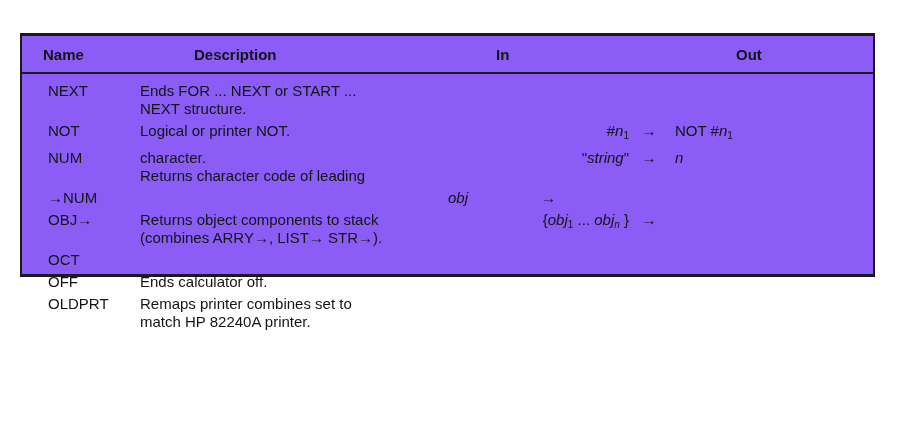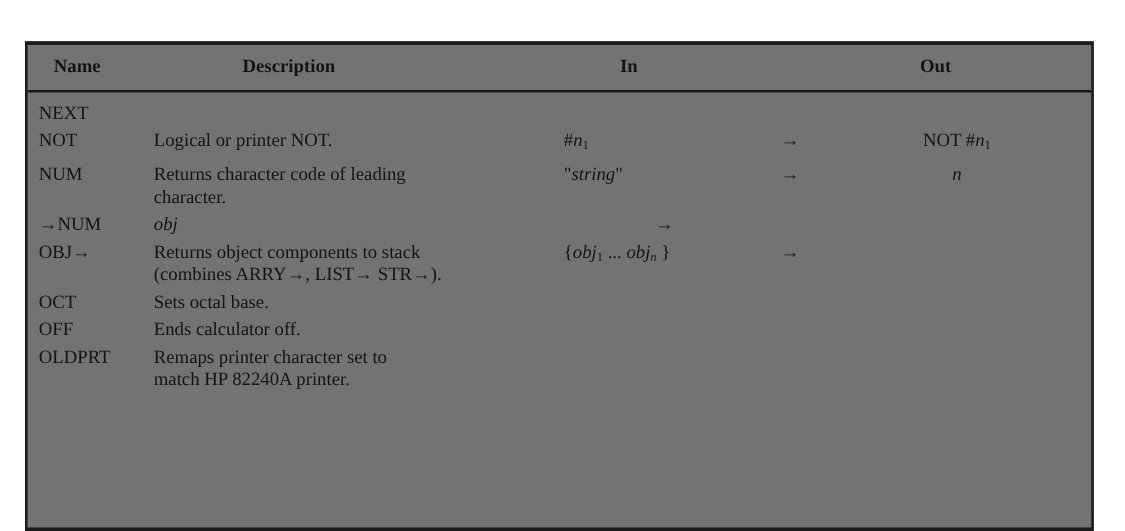--- a/index.html
+++ b/index.html
@@ -18,27 +18,26 @@
     width: 900px;
     height: 425px;
     background: #ffffff;
     overflow: hidden;
   }
   .ref-table {
     position: absolute;
     left: 20px;
     top: 33px;
     width: 855px;
-    height: 392px;
+    height: 244px;
     box-sizing: border-box;
     border: 2px solid #1a1a1a;
     border-top-width: 3px;
     border-bottom-width: 3px;
-    background: #737373;
-    font-family: Liberation Serif, serif;
+    background: #8b5cf6;
   }
   .thead {
     position: relative;
     height: 36px;
     border-bottom: 2px solid #1a1a1a;
   }
   .h {
     position: absolute;
     top: 50%;
     transform: translateY(-50%);
@@ -49,42 +48,43 @@
   .h-name { left: 21px; }
   .h-desc { left: 172px; }
   .h-in   { left: 474px; }
   .h-out  { left: 714px; }
   .tbody {
     padding-top: 8px;
     font-size: 15px;
     line-height: 18px;
     overflow: hidden;
     height: 251px;
+    padding-left: 17px;
   }
   .row {
     display: grid;
     grid-template-columns: 101px 328px 161px 40px auto;
     margin-bottom: 4px;
   }
   .c-name {
     padding-left: 9px;
     white-space: nowrap;
   }
   .c-desc { white-space: nowrap; }
   .c-in {
+    text-align: right;
     white-space: nowrap;
   }
   .c-arrow {
     text-align: center;
     white-space: nowrap;
   }
   .c-out {
     padding-left: 6px;
     white-space: nowrap;
-    text-align: center;
   }
   .it { font-style: italic; }
   .sb {
     font-size: 10px;
     vertical-align: -2.5px;
   }
 </style>
 </head>
 <body>
 
@@ -92,38 +92,42 @@
   <div class="ref-table">
     <div class="thead">
       <span class="h h-name">Name</span>
       <span class="h h-desc">Description</span>
       <span class="h h-in">In</span>
       <span class="h h-out">Out</span>
     </div>
     <div class="tbody" id="tbody">
         <div class="row">
           <div class="c-name">NEXT</div>
+          <div class="c-desc">
+            <div>Ends FOR ... NEXT or START ...</div>
+            <div>NEXT structure.</div>
+          </div>
           <div class="c-in"></div>
           <div class="c-arrow"></div>
           <div class="c-out"></div>
         </div>
         <div class="row">
           <div class="c-name">NOT</div>
           <div class="c-desc">
             <div>Logical or printer NOT.</div>
           </div>
           <div class="c-in"><span>#</span><span class="it">n</span><span class="sb">1</span></div>
           <div class="c-arrow">→</div>
           <div class="c-out"><span>NOT #</span><span class="it">n</span><span class="sb">1</span></div>
         </div>
         <div class="row">
           <div class="c-name">NUM</div>
           <div class="c-desc">
+            <div>character.</div>
             <div>Returns character code of leading</div>
-            <div>character.</div>
           </div>
           <div class="c-in"><span>"</span><span class="it">string</span><span>"</span></div>
           <div class="c-arrow">→</div>
           <div class="c-out"><span class="it">n</span></div>
         </div>
         <div class="row">
           <div class="c-name">→NUM</div>
           <div class="c-in"><span class="it">obj</span></div>
           <div class="c-arrow">→</div>
           <div class="c-out"></div>
@@ -132,40 +136,37 @@
           <div class="c-name">OBJ→</div>
           <div class="c-desc">
             <div>Returns object components to stack</div>
             <div>(combines ARRY→, LIST→ STR→).</div>
           </div>
           <div class="c-in"><span>{</span><span class="it">obj</span><span class="sb">1</span><span> ... </span><span class="it">obj</span><span class="sb it">n</span><span> }</span></div>
           <div class="c-arrow">→</div>
         </div>
         <div class="row">
           <div class="c-name">OCT</div>
-          <div class="c-desc">
-            <div>Sets octal base.</div>
-          </div>
           <div class="c-in"></div>
           <div class="c-arrow"></div>
           <div class="c-out"></div>
         </div>
         <div class="row">
           <div class="c-name">OFF</div>
           <div class="c-desc">
             <div>Ends calculator off.</div>
           </div>
           <div class="c-in"></div>
           <div class="c-arrow"></div>
           <div class="c-out"></div>
         </div>
         <div class="row">
           <div class="c-name">OLDPRT</div>
           <div class="c-desc">
-            <div>Remaps printer character set to</div>
+            <div>Remaps printer combines set to</div>
             <div>match HP 82240A printer.</div>
           </div>
           <div class="c-in"></div>
           <div class="c-arrow"></div>
           <div class="c-out"></div>
         </div>
       </div>
   </div>
 </div>
 

